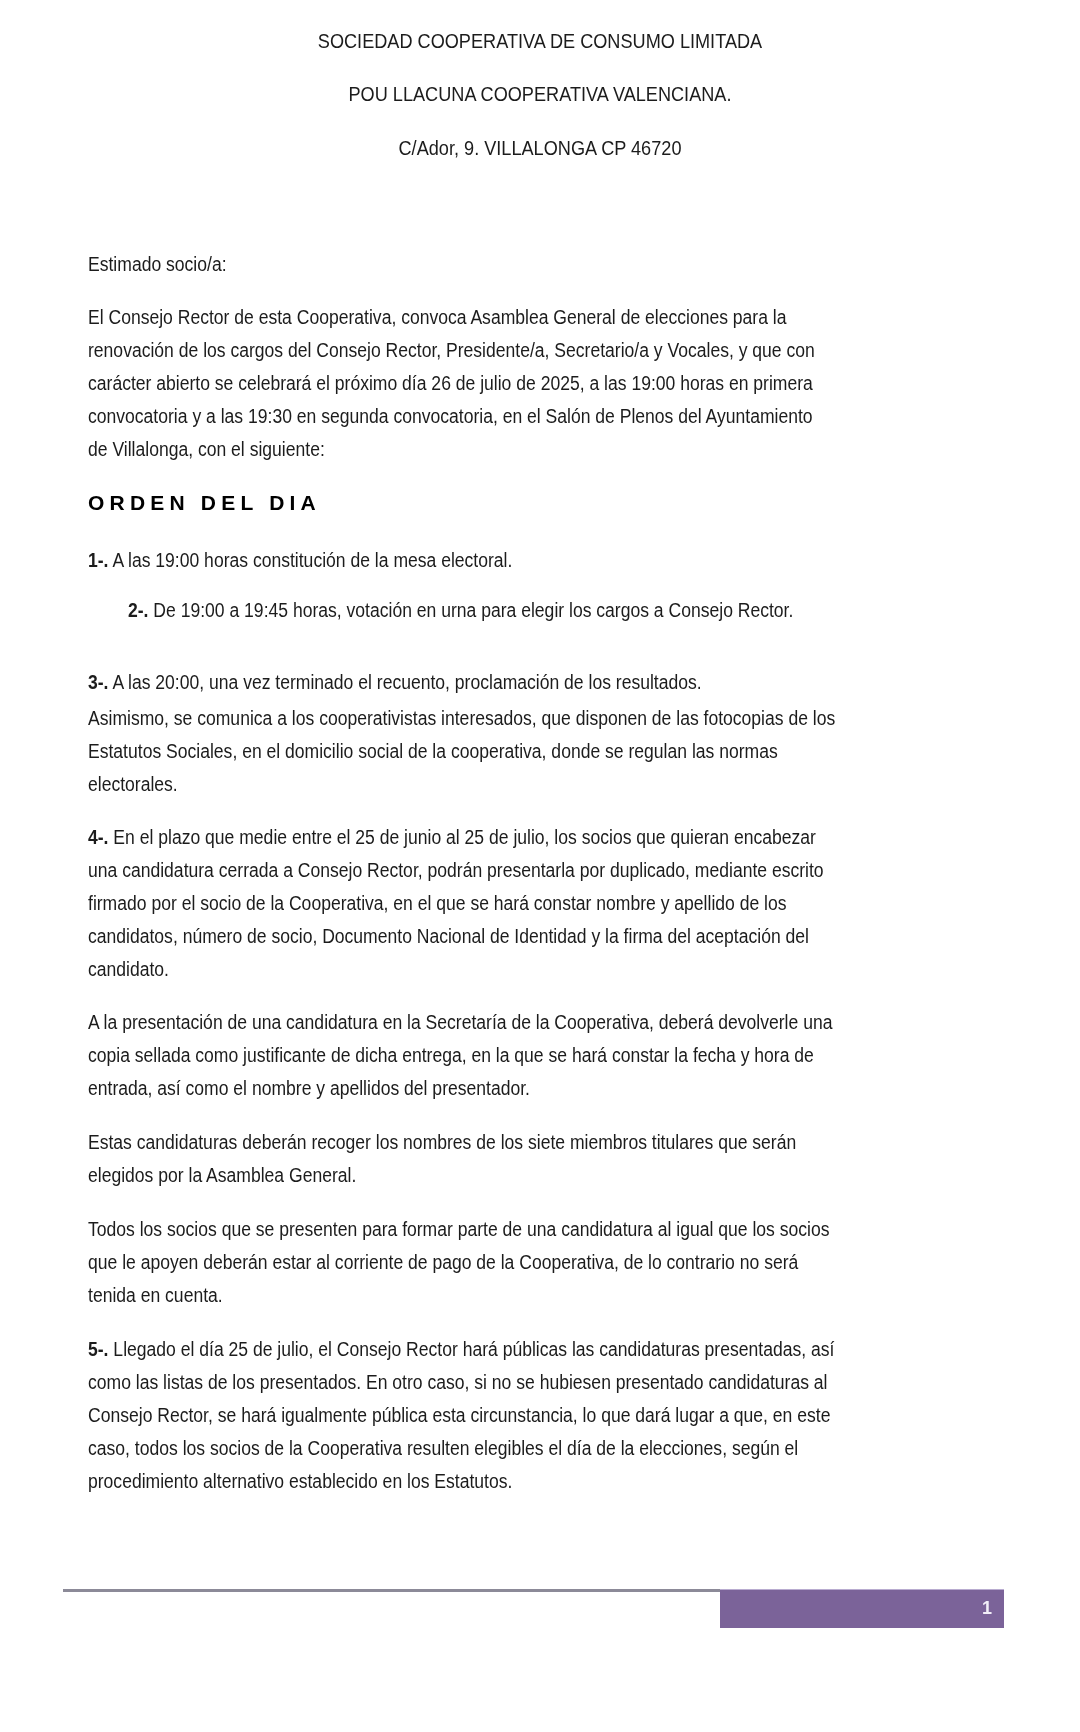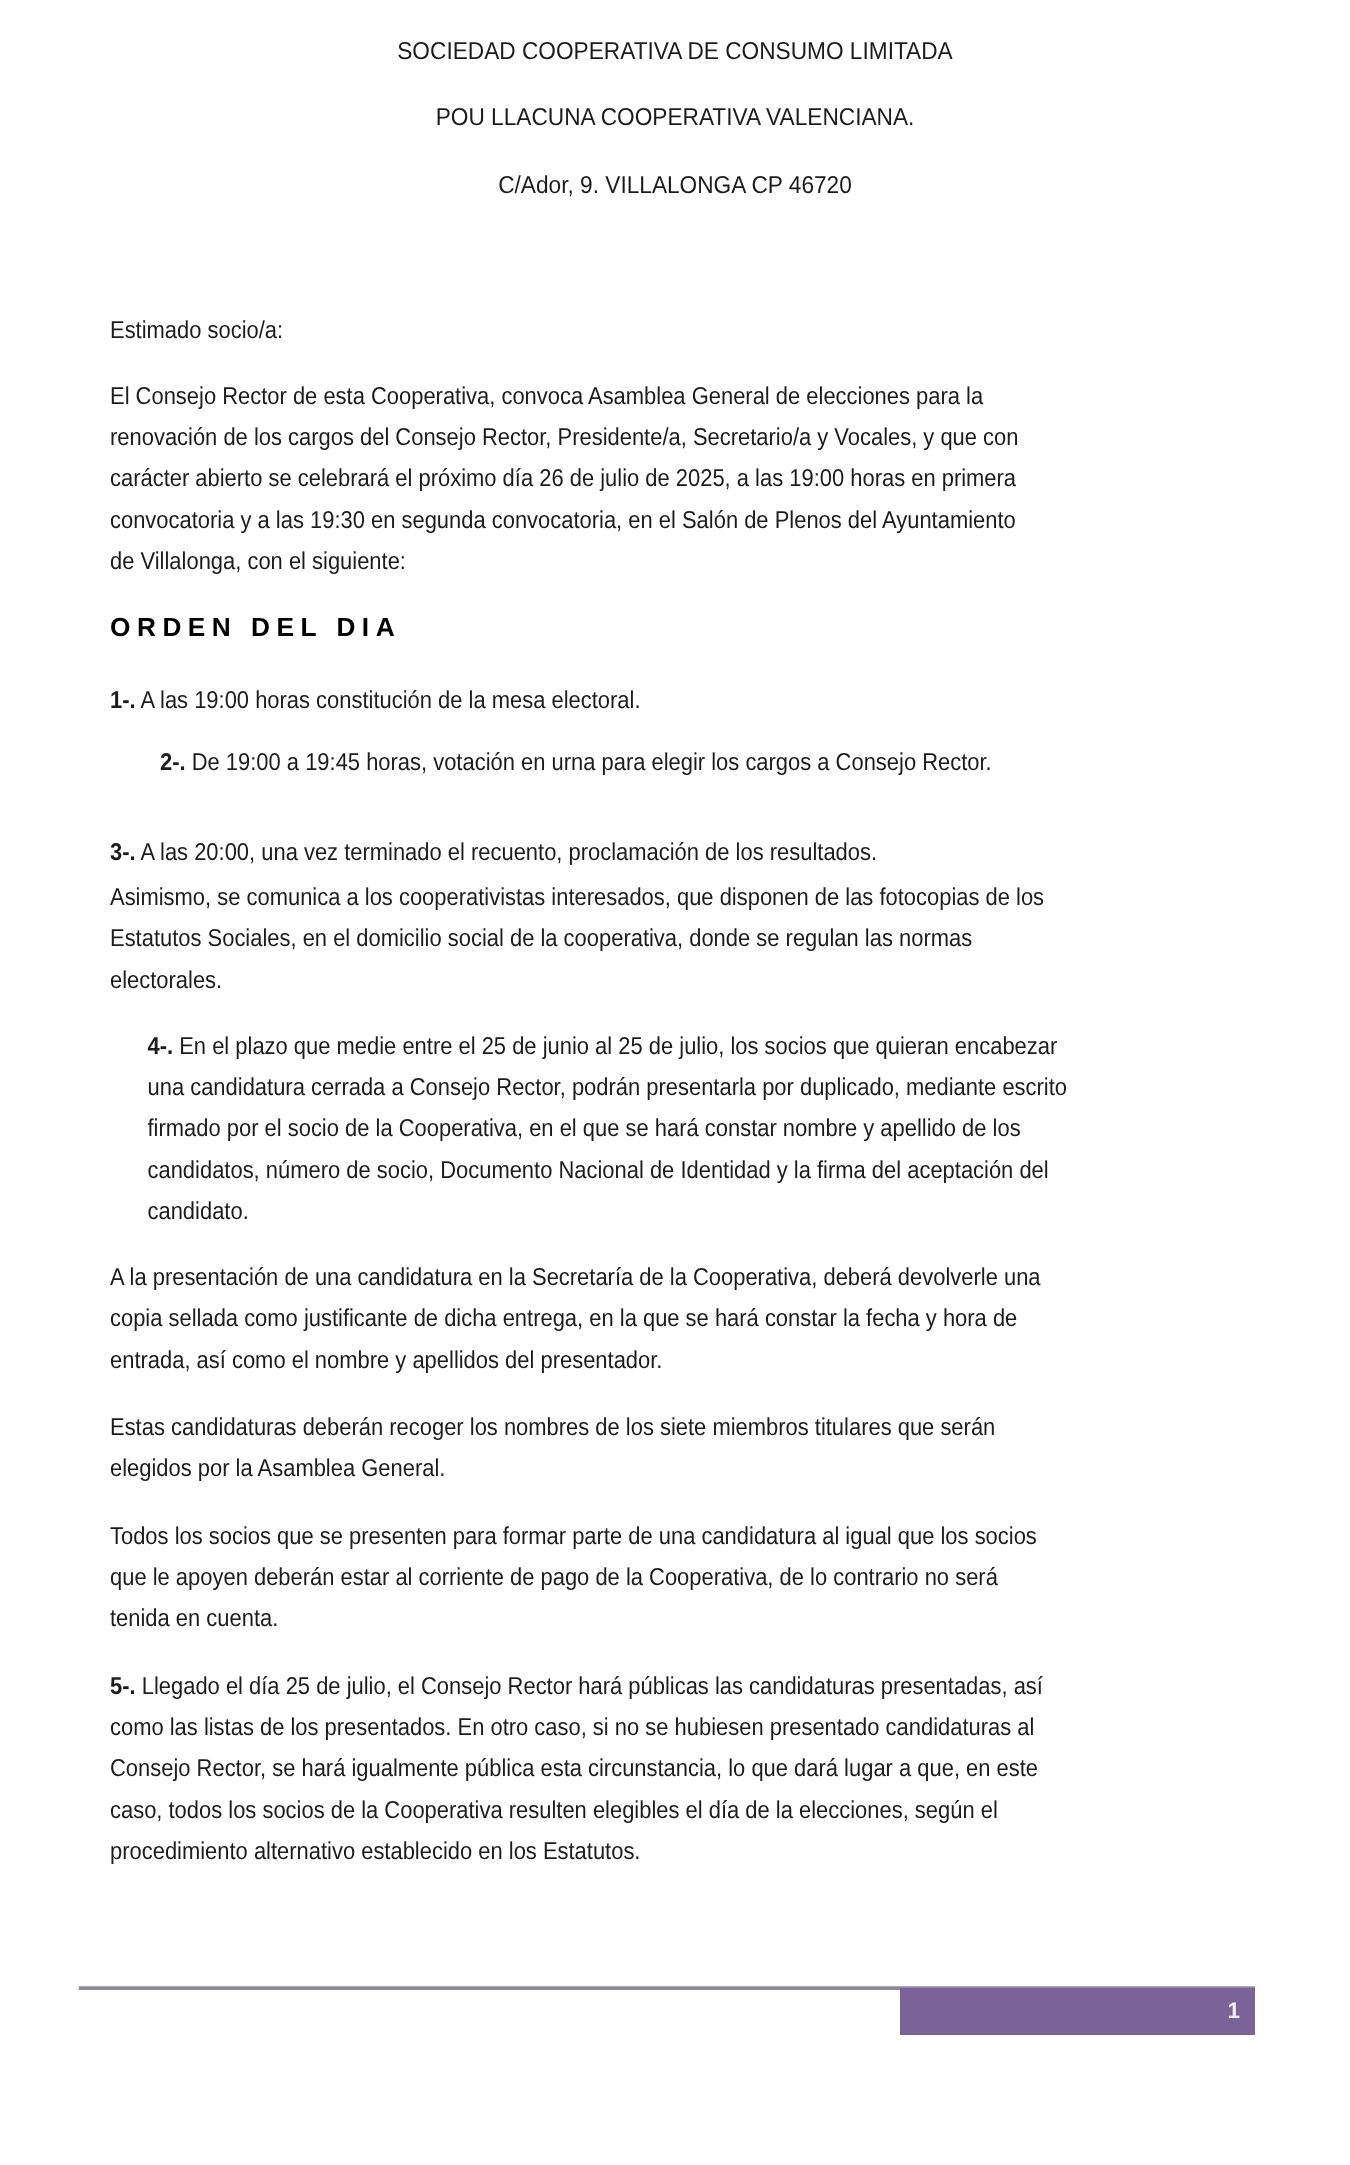--- a/index.html
+++ b/index.html
@@ -122,21 +122,21 @@
   <div class="body-block" style="top:666px;">
     <span class="line"><span class="num">3-.</span> <span>A las 20:00, una vez terminado el recuento, proclamación de los resultados.</span></span>
   </div>
 
   <div class="body-block" style="top:702px;">
     <span class="line">Asimismo, se comunica a los cooperativistas interesados, que disponen de las fotocopias de los</span>
     <span class="line">Estatutos Sociales, en el domicilio social de la cooperativa, donde se regulan las normas</span>
     <span class="line">electorales.</span>
   </div>
 
-  <div class="body-block" style="top:821px;margin-left:30px;">
+  <div class="body-block" style="top:821px;">
     <span class="line"><span class="num">4-.</span> <span>En el plazo que medie entre el 25 de junio al 25 de julio, los socios que quieran encabezar</span></span>
     <span class="line">una candidatura cerrada a Consejo Rector, podrán presentarla por duplicado, mediante escrito</span>
     <span class="line">firmado por el socio de la Cooperativa, en el que se hará constar nombre y apellido de los</span>
     <span class="line">candidatos, número de socio, Documento Nacional de Identidad y la firma del aceptación del</span>
     <span class="line">candidato.</span>
   </div>
 
   <div class="body-block" style="top:1006px;">
     <span class="line">A la presentación de una candidatura en la Secretaría de la Cooperativa, deberá devolverle una</span>
     <span class="line">copia sellada como justificante de dicha entrega, en la que se hará constar la fecha y hora de</span>

